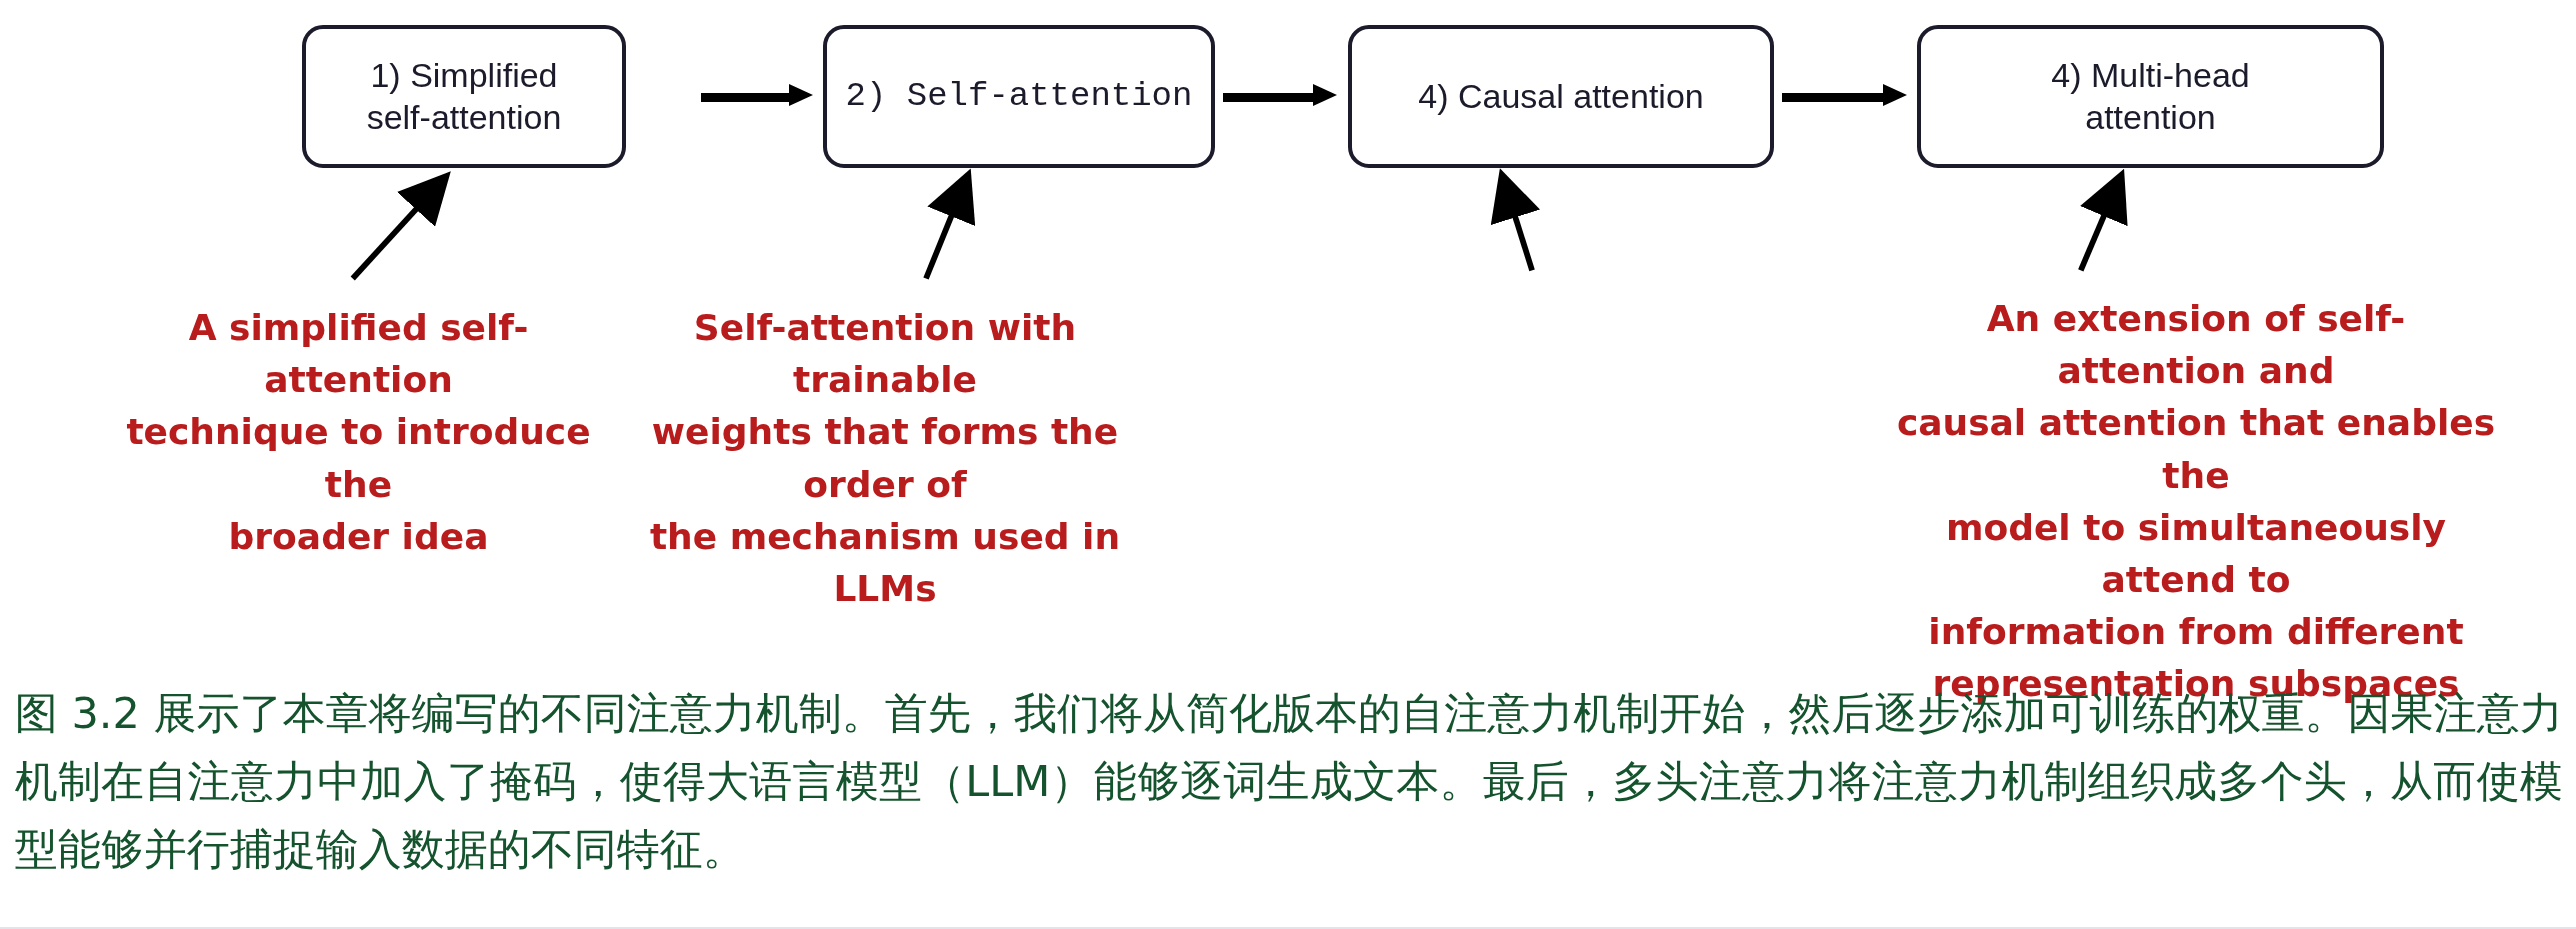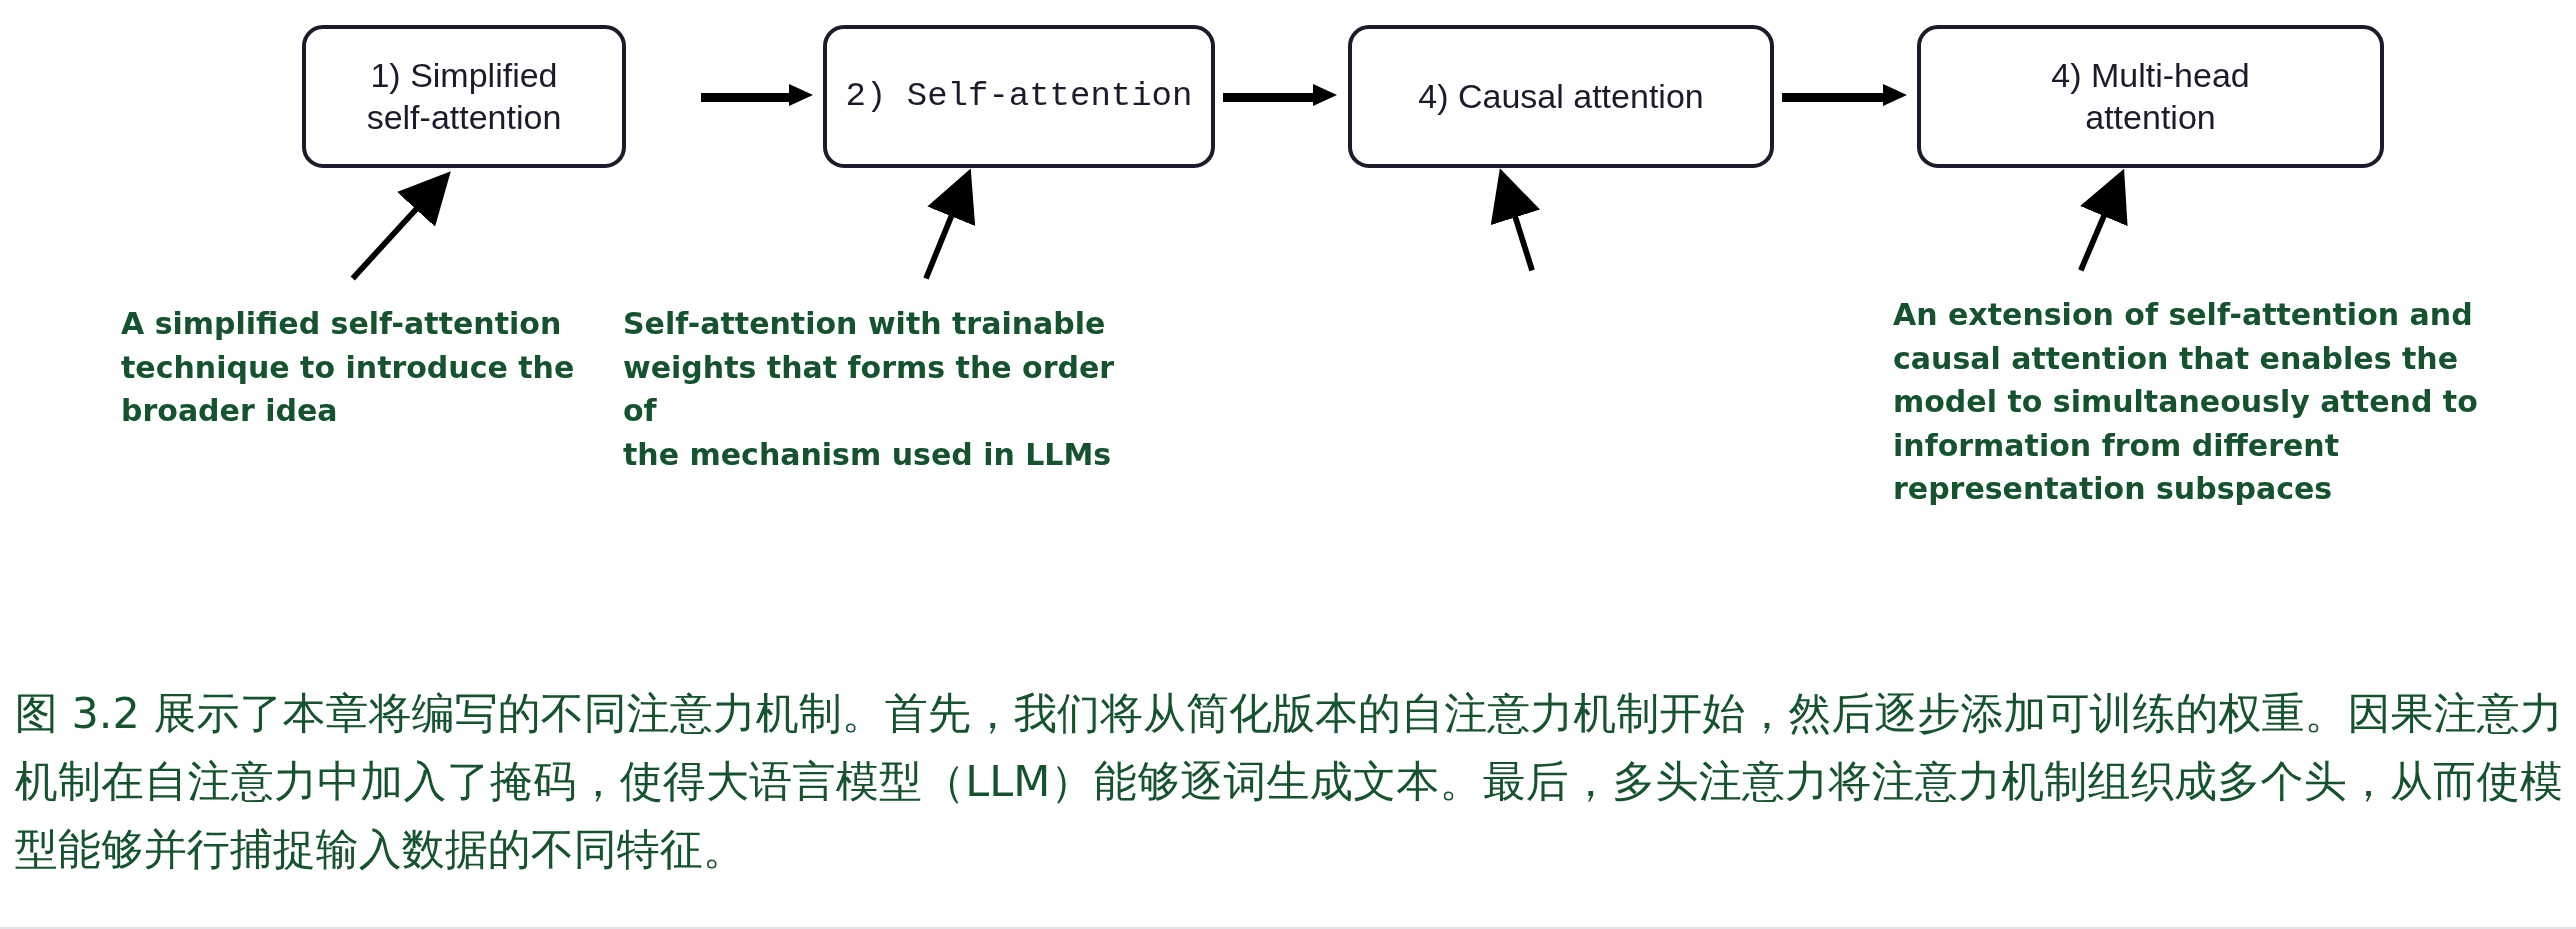--- a/index.html
+++ b/index.html
@@ -96,25 +96,26 @@
     left: 0;
     top: 0;
     width: 2576px;
     height: 647px;
     pointer-events: none;
   }
 
   
   .caption {
     position: absolute;
+    text-align: center;
     font-family: "DejaVu Sans", sans-serif;
     font-weight: bold;
-    font-size: 30px;
+    font-size: 36px;
     line-height: 1.45;
-    color: #14532d;
+    color: #b91c1c;
     white-space: pre-line;
   }
   .cap-1 { left: 121px;  top: 302px; width: 475px; }
   .cap-2 { left: 623px;  top: 302px; width: 524px; }
   .cap-3 { left: 1213px; top: 293px; width: 647px; }
   .cap-4 { left: 1893px; top: 293px; width: 606px; }
 
   
   .paragraph {
     position: absolute;

